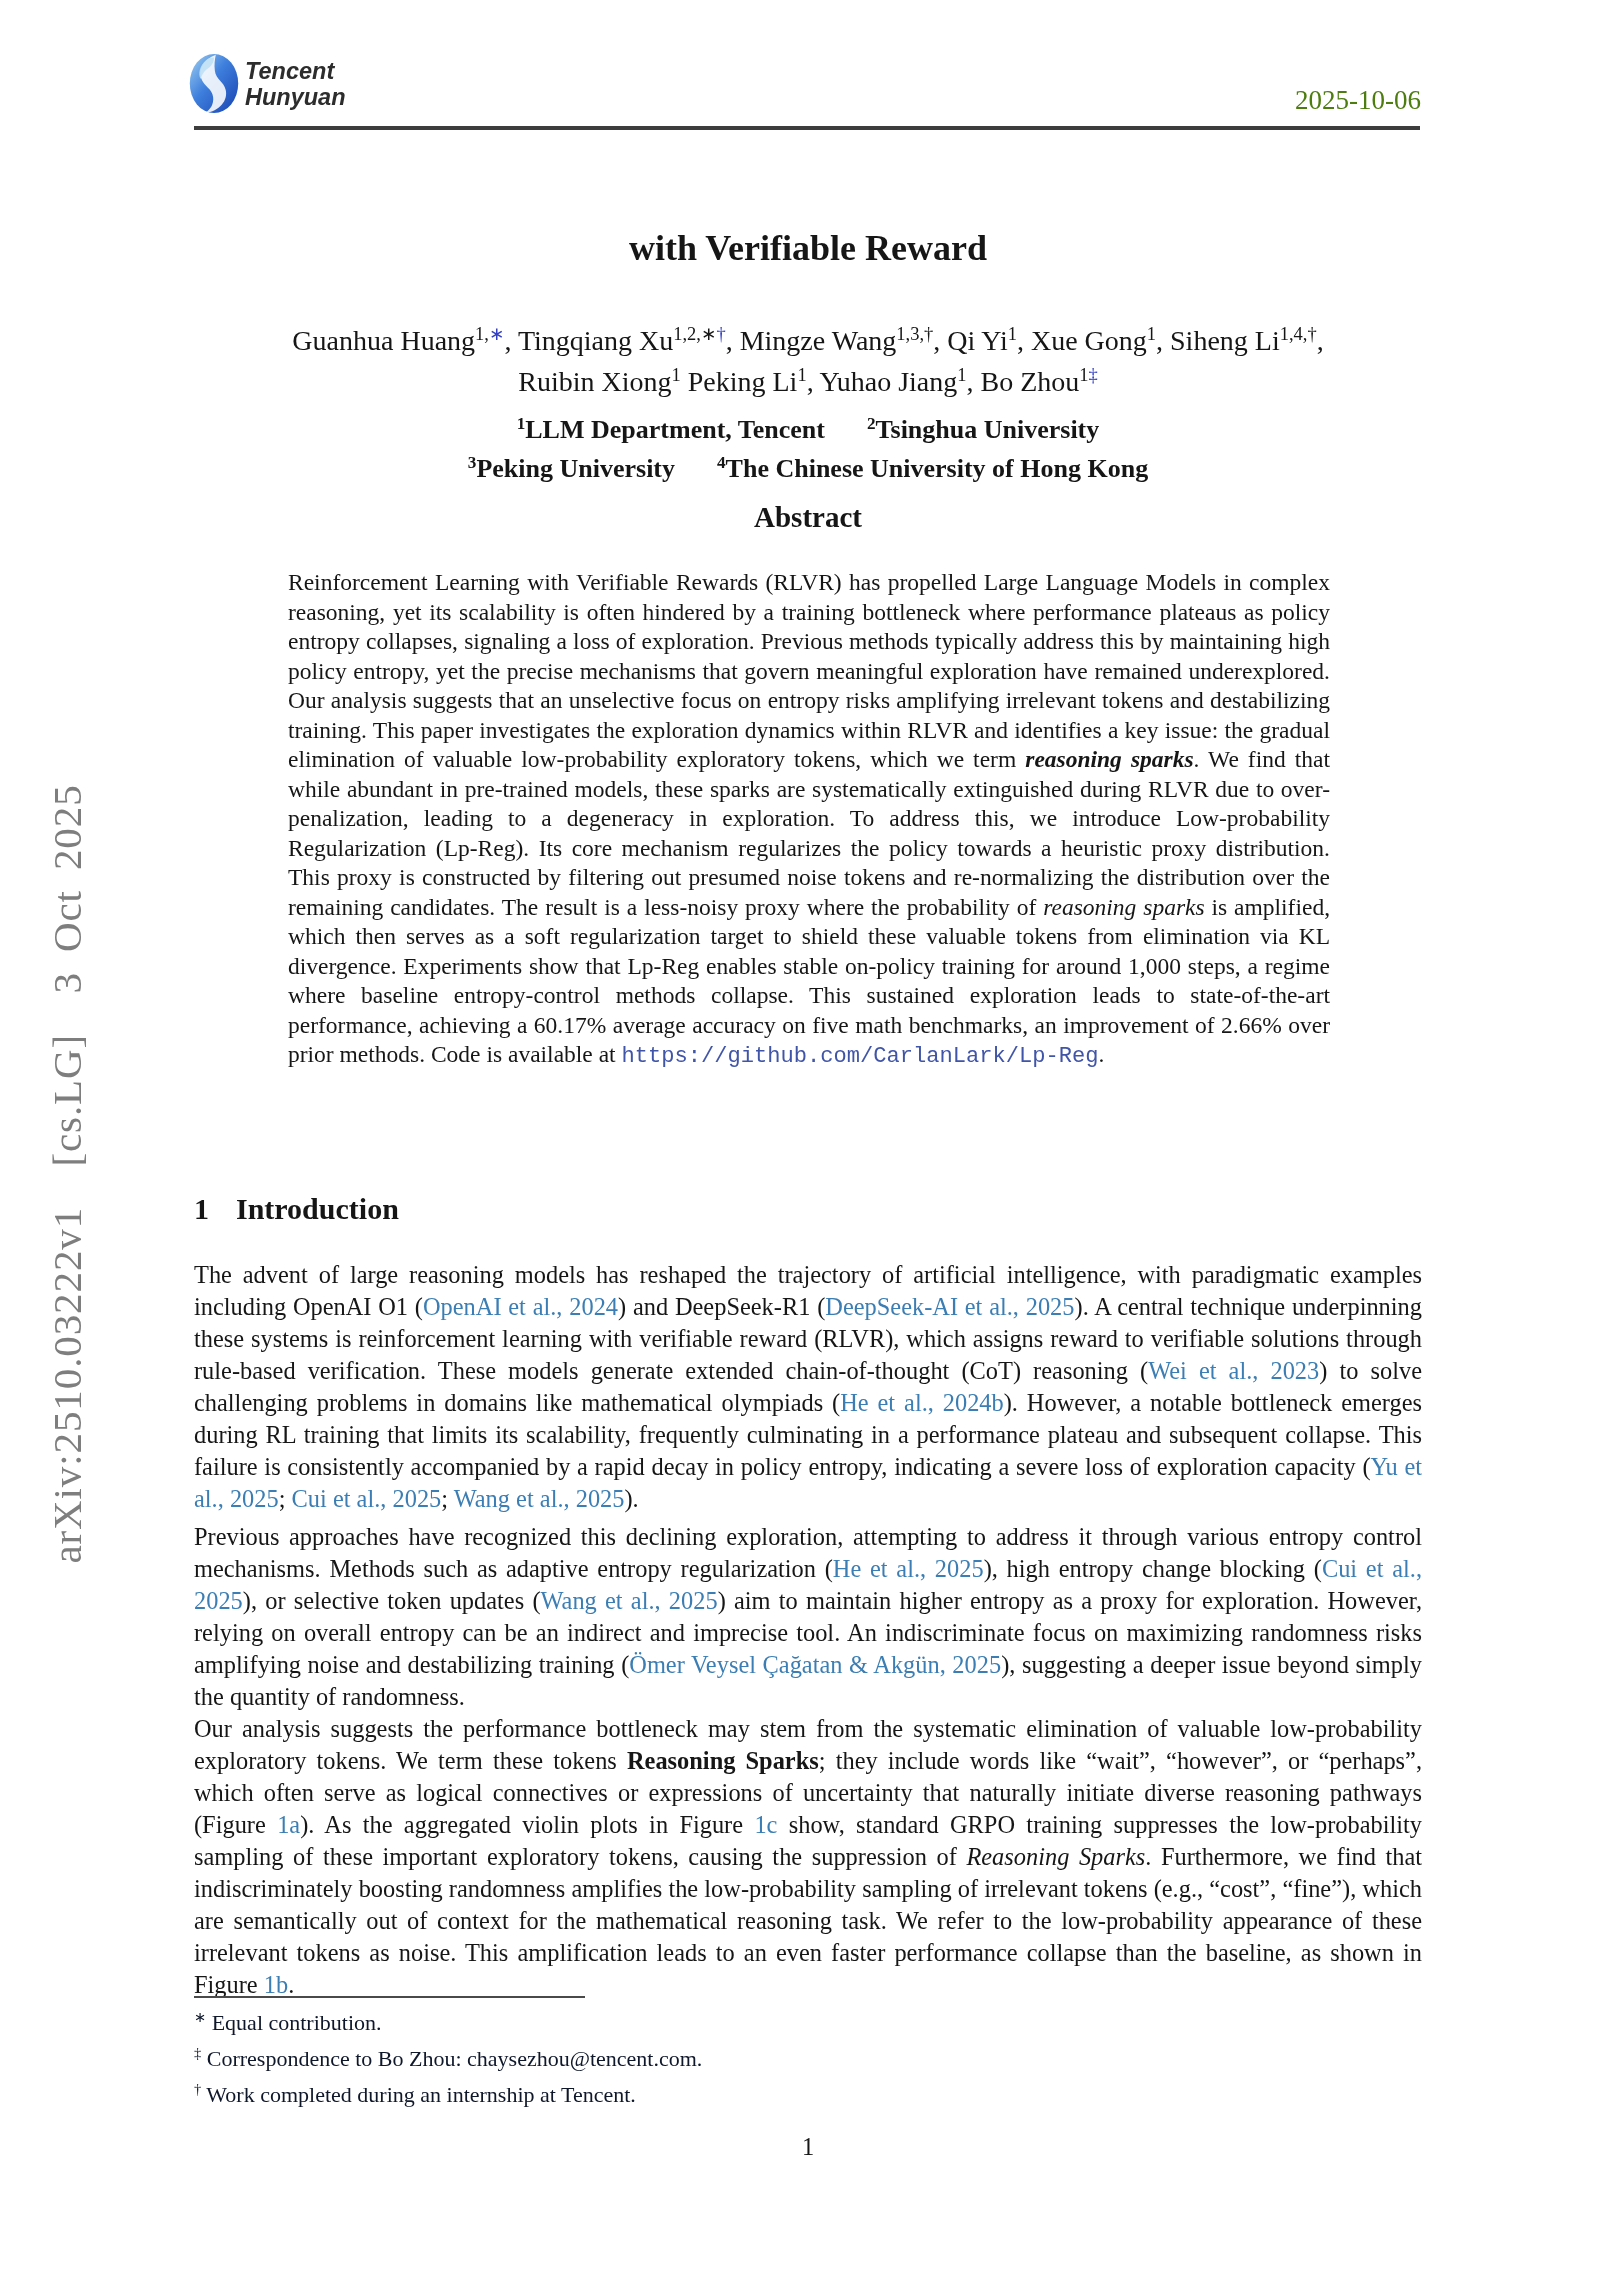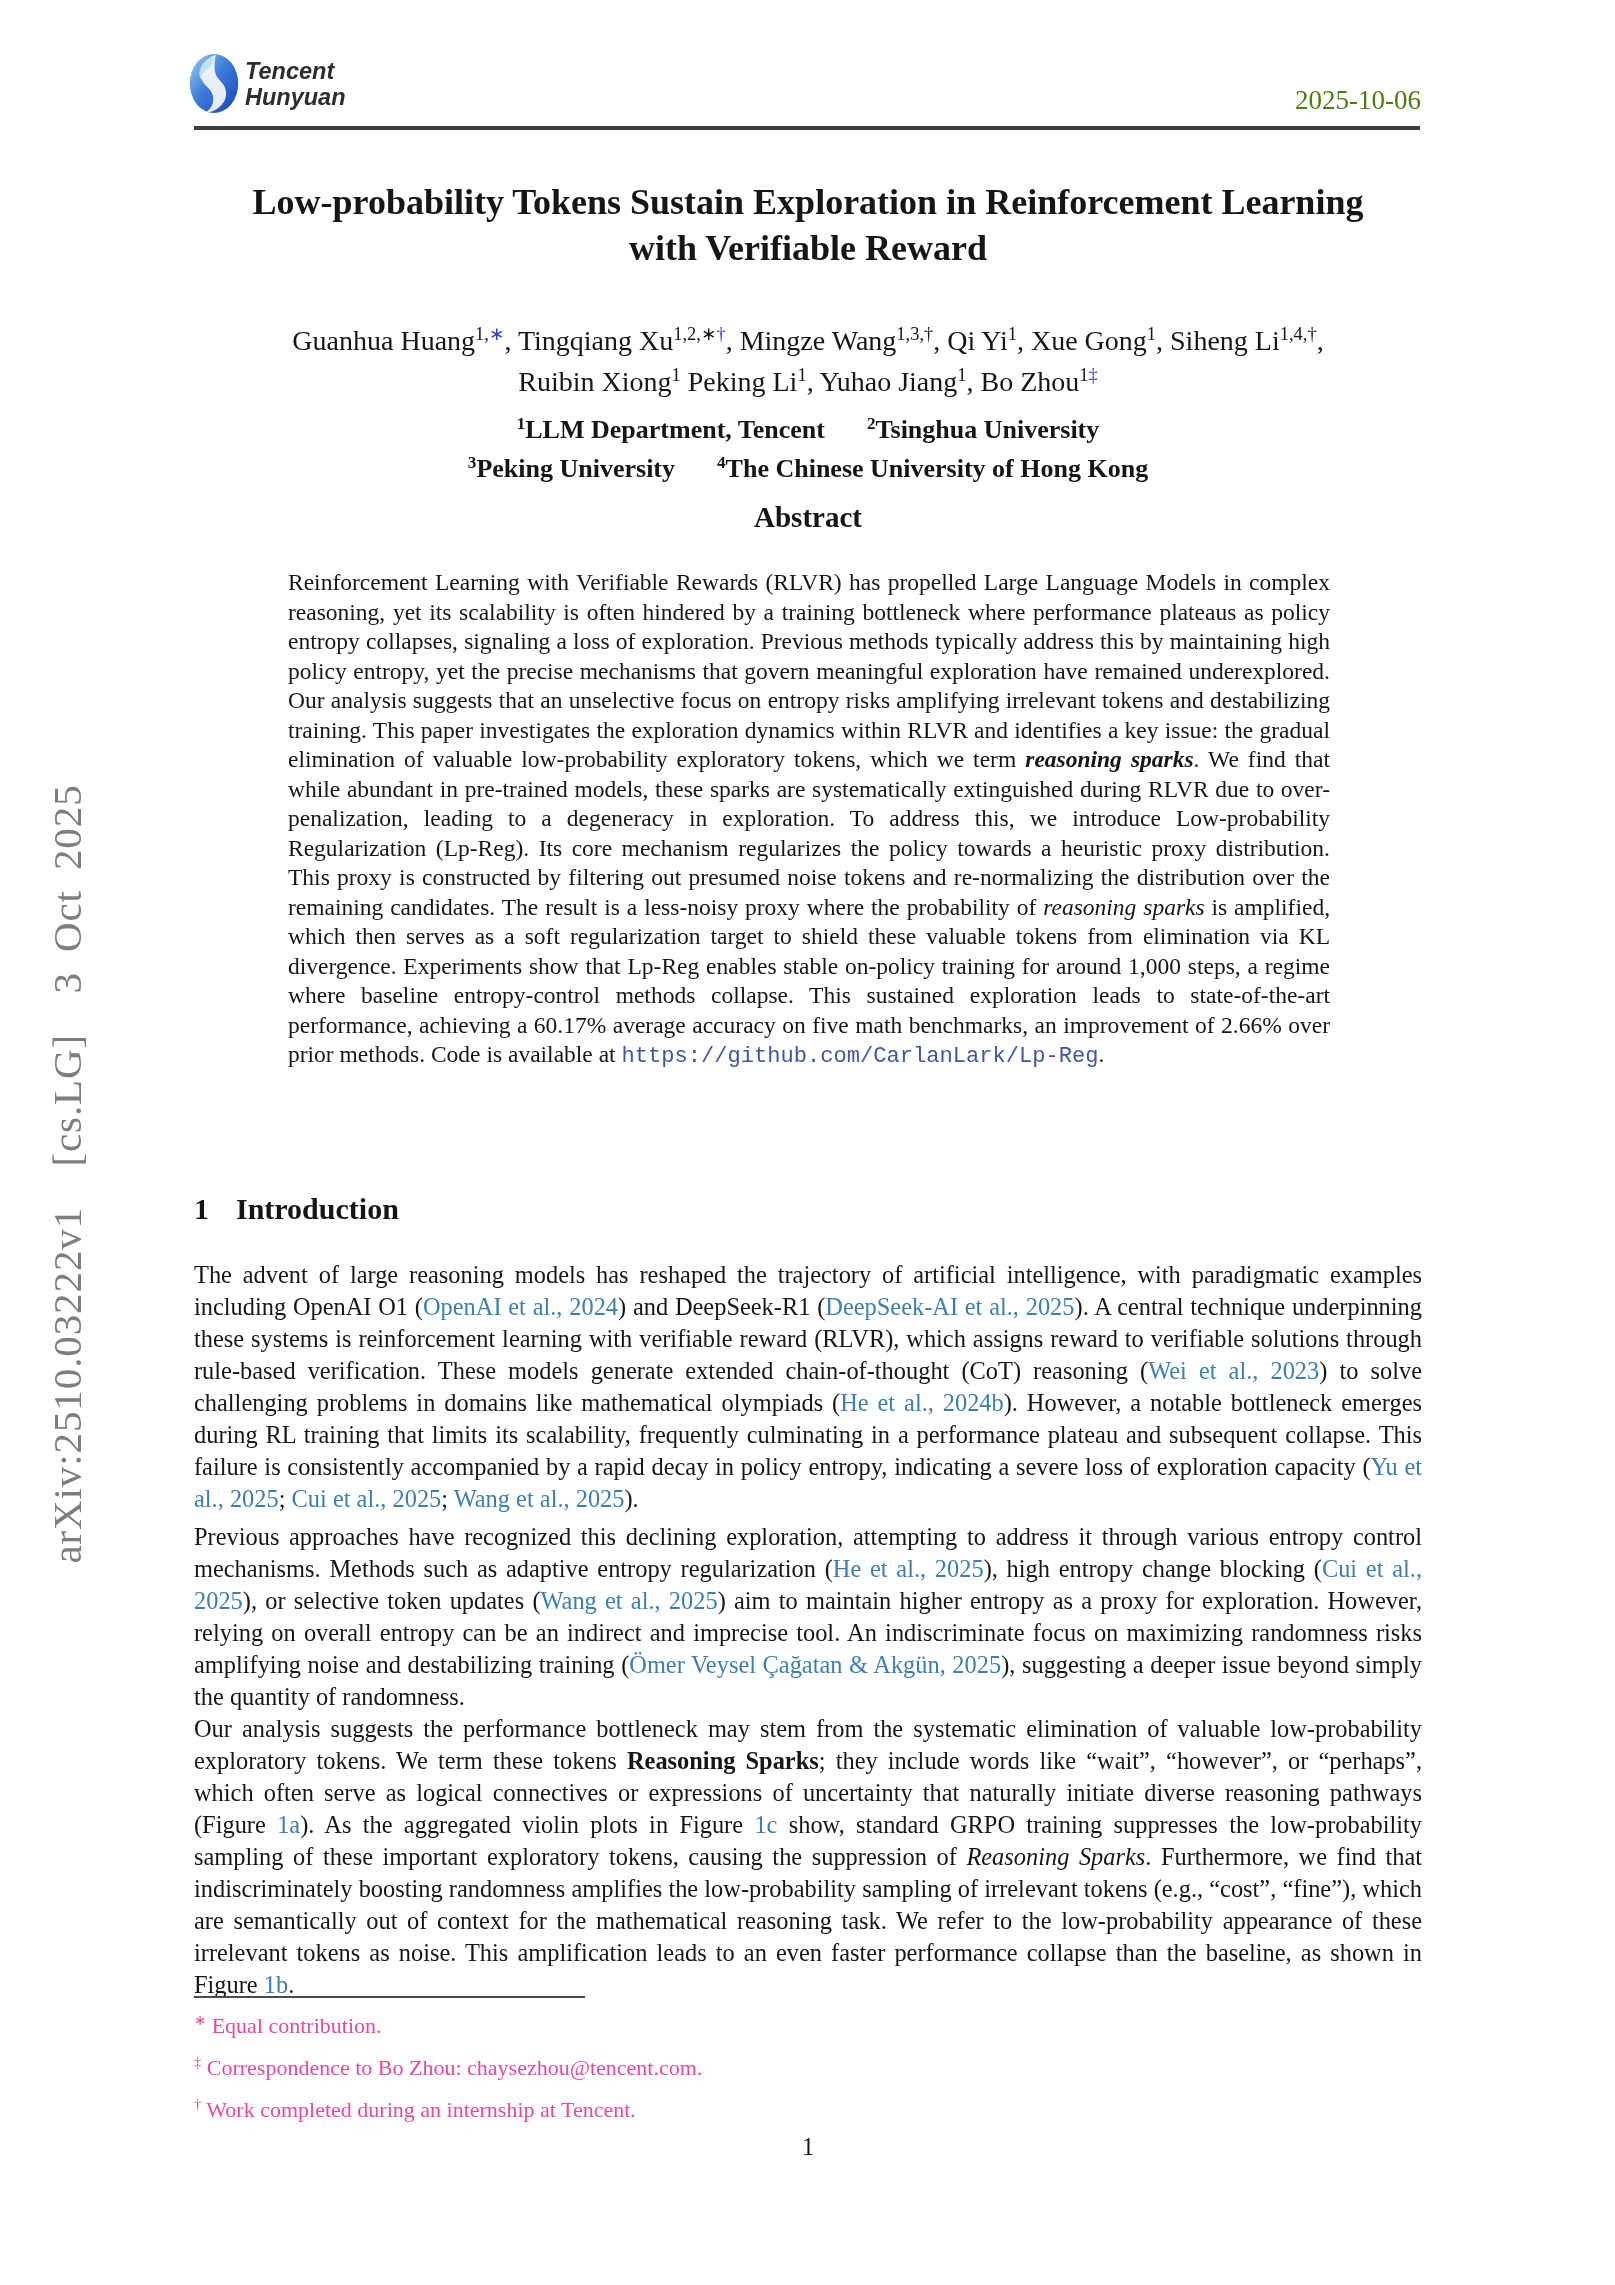--- a/index.html
+++ b/index.html
@@ -49,21 +49,21 @@
   .sec-head{position:absolute;left:194px;top:1192px;font-size:30px;font-weight:bold;}
   .sec-num{margin-right:27px;}
   .body-par{position:absolute;left:194px;width:1228px;
     font-size:24.4px;line-height:32px;text-align:justify;hyphens:none;}
   .p1{top:1259px;}
   .p2{top:1521px;}
   .p3{top:1713px;}
   
   .footnotes{position:absolute;left:194px;top:1996px;width:1228px;}
   .fn-rule{width:391px;height:1.8px;background:#4a4a4a;margin-bottom:8.1px;}
-  .fn{font-size:22px;line-height:40px;color:#ec4899;}
+  .fn{font-size:22px;line-height:34px;color:#0f172a;}
   .pagenum{position:absolute;left:0;top:2133px;width:100%;text-align:center;font-size:24.4px;}
   
   .seg-p{}
   .seg-link{color:var(--link_blue);}
   .seg-url{font-family:"Liberation Mono","DejaVu Sans Mono",monospace;color:var(--url_blue);font-size:0.94em;}
   .seg-b{font-weight:bold;}
   .seg-i{font-style:italic;}
   .seg-bi{font-weight:bold;font-style:italic;}
   .seg-sup{font-size:66%;position:relative;top:-0.52em;}
   .seg-supb{font-size:66%;position:relative;top:-0.52em;color:var(--marker_blue);}
@@ -92,21 +92,21 @@
     <div class="logo-text">
       <div>Tencent</div>
       <div>Hunyuan</div>
     </div>
   </div>
 
   <div class="date">2025-10-06</div>
   <div class="header-rule"></div>
 
   <h1 class="title">
-    <span>Low-probability Tokens Sustain Exploration in Reinforcement Learning</span><br>
+    <br>
     <span>with Verifiable Reward</span>
   </h1>
 
   <div class="authors">
     <div><span class="seg-p">Guanhua Huang</span><span class="seg-sup">1,</span><span class="seg-supb">∗</span><span class="seg-p">, Tingqiang Xu</span><span class="seg-sup">1,2,∗</span><span class="seg-supb">†</span><span class="seg-p">, Mingze Wang</span><span class="seg-sup">1,3,†</span><span class="seg-p">, Qi Yi</span><span class="seg-sup">1</span><span class="seg-p">, Xue Gong</span><span class="seg-sup">1</span><span class="seg-p">, Siheng Li</span><span class="seg-sup">1,4,†</span><span class="seg-p">,</span></div>
     <div><span class="seg-p">Ruibin Xiong</span><span class="seg-sup">1</span><span class="seg-p"> Peking Li</span><span class="seg-sup">1</span><span class="seg-p">, Yuhao Jiang</span><span class="seg-sup">1</span><span class="seg-p">, Bo Zhou</span><span class="seg-sup">1</span><span class="seg-supb">‡</span></div>
   </div>
 
   <div class="affils">
     <div><span class="seg-sup">1</span><span class="seg-p">LLM Department, Tencent</span><span class="seg-gap"></span><span class="seg-sup">2</span><span class="seg-p">Tsinghua University</span></div>

